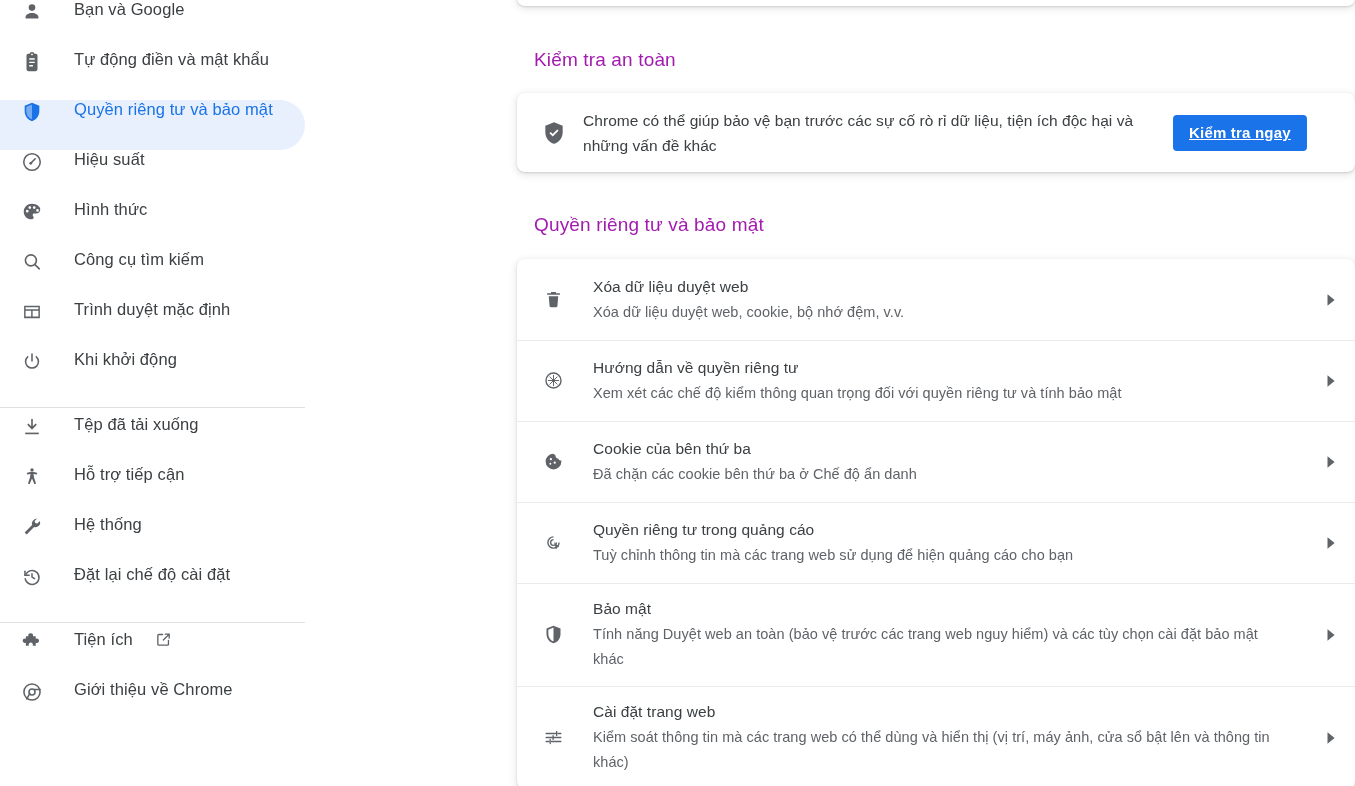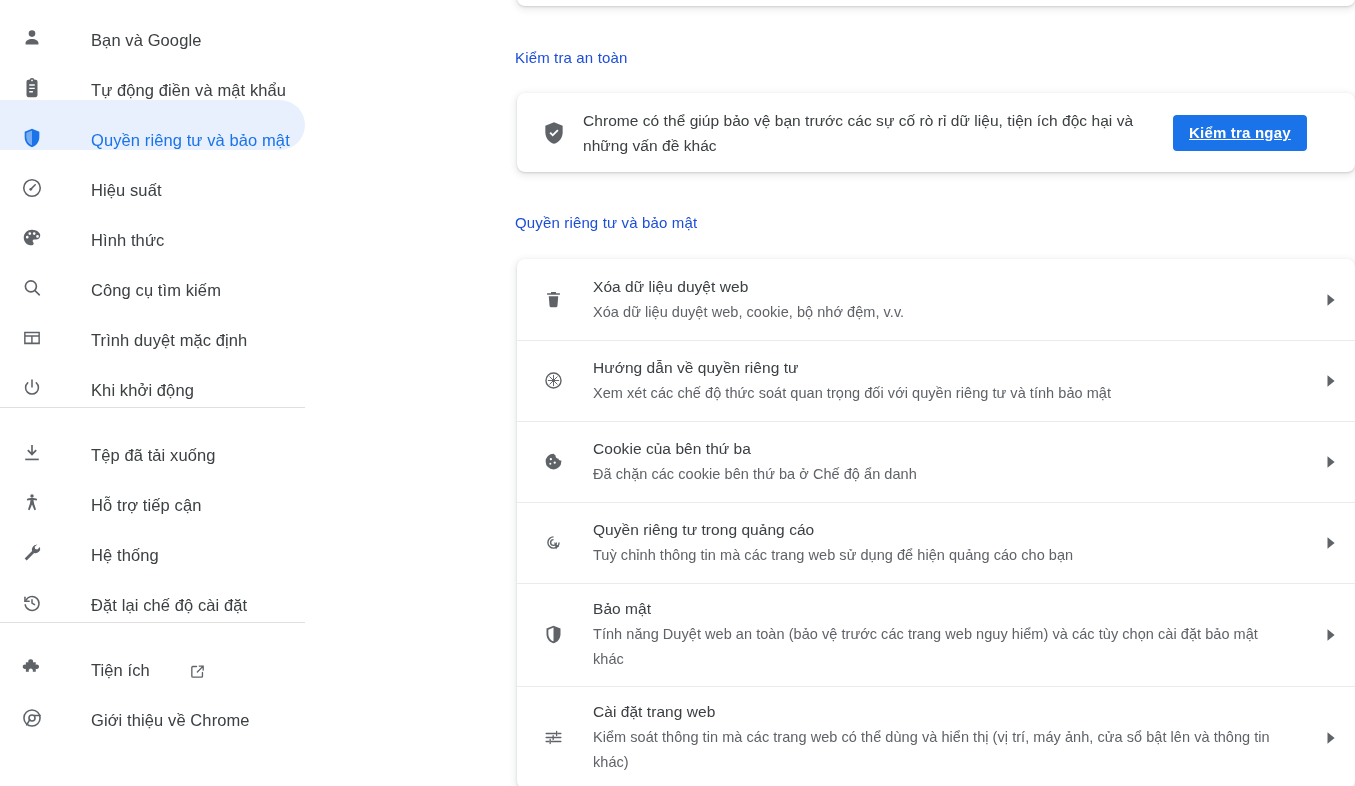--- a/index.html
+++ b/index.html
@@ -18,28 +18,27 @@
     width: 500px;
     flex: 0 0 500px;
     height: 786px;
     background: #ffffff;
     position: relative;
     padding-top: 0;
   }
   .nav-group { }
   .nav-item {
     display: flex;
-    align-items: flex-end;
+    align-items: flex-start;
     height: 50px;
     padding-left: 20px;
     border-radius: 0 25px 25px 0;
     width: 305px;
     cursor: pointer;
     color: #5f6368;
-    gap: 17px;
   }
   .nav-item .nav-ico {
     width: 24px;
     height: 24px;
     flex: 0 0 24px;
     display: flex;
     align-items: center;
     justify-content: center;
     color: #5f6368;
   }
@@ -86,23 +85,23 @@
     border-radius: 8px;
     box-shadow: 0 1px 2px rgba(60,64,67,.18), 0 2px 6px 2px rgba(60,64,67,.10);
   }
   
   .card-top {
     top: -60px;
     height: 66px;
   }
   .section-title {
     position: absolute;
-    left: 15px;
-    font-size: 15px;
-    color: #1d4ed8;
+    left: 34px;
+    font-size: 19px;
+    color: #a21caf;
     letter-spacing: .15px;
     white-space: nowrap;
   }
   #safety-title { top: 49px; }
   #privacy-title { top: 214px; }
 
   
   .card-safety {
     top: 93px;
     height: 79px;
@@ -402,21 +401,21 @@
       <div class="row">
         <span class="row-ico">
           <svg width="21" height="21" viewBox="0 0 24 24" fill="none" stroke="currentColor" stroke-width="1.6">
               <circle cx="12" cy="12" r="8.6"></circle>
               <path d="M12 5.6v12.8M5.6 12h12.8M7.5 7.5l9 9M16.5 7.5l-9 9" stroke-width="1.1"></path>
               <circle cx="12" cy="12" r="1.5" fill="currentColor" stroke="none"></circle>
             </svg>
         </span>
         <div class="row-body">
           <div class="row-title">Hướng dẫn về quyền riêng tư</div>
-          <div class="row-sub">Xem xét các chế độ thức soát quan trọng đối với quyền riêng tư và tính bảo mật</div>
+          <div class="row-sub">Xem xét các chế độ kiểm thông quan trọng đối với quyền riêng tư và tính bảo mật</div>
         </div>
         <span class="chev">
           <svg width="12" height="14" viewBox="0 0 12 14" fill="currentColor">
               <path d="M2.5 1.2 9.6 7l-7.1 5.8z"></path>
             </svg>
         </span>
       </div>
 
       <div class="row">
         <span class="row-ico">

